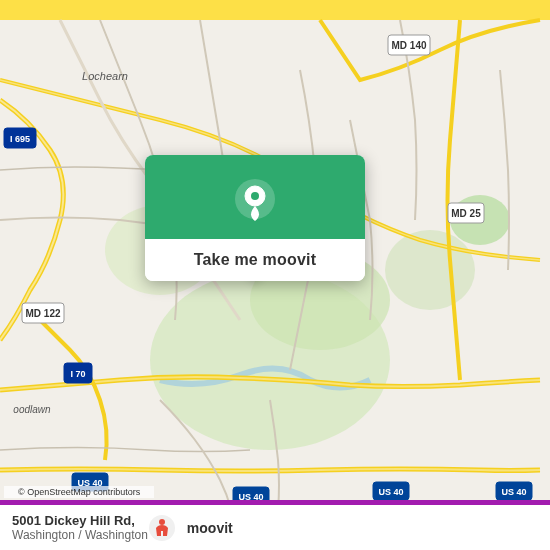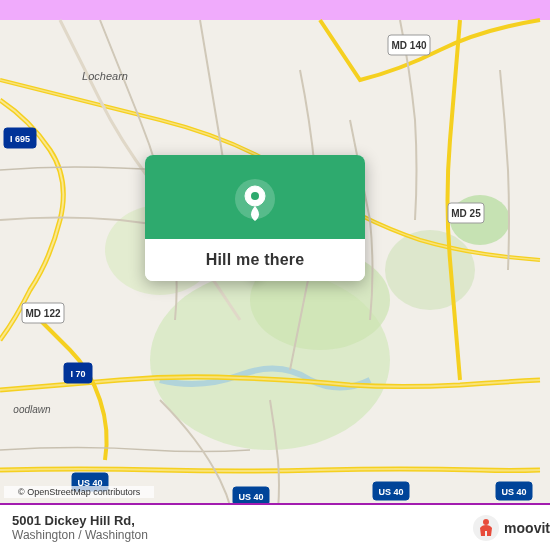--- a/index.html
+++ b/index.html
@@ -9,43 +9,42 @@
       height: 550px;
       overflow: hidden;
       font-family: Arial, sans-serif;
       position: relative;
     }
 
     #map-container {
       width: 550px;
       height: 550px;
       position: relative;
-      background-color: #f0abfc;
+      background-color: #fde047;
       overflow: hidden;
     }
 
     
     .map-svg {
       position: absolute;
       top: 0; left: 0;
       width: 100%; height: 100%;
     }
 
     
     .bottom-bar {
       position: absolute;
       bottom: 0;
       left: 0;
       width: 100%;
       background: white;
-      padding: 8px 0 8px 12px;
+      padding: 8px 12px 8px 12px;
       display: flex;
       align-items: center;
-      justify-content: space-between;
-      border-top: 2px solid #a21caf;
+      border-top: 5px solid #a21caf;
       z-index: 10;
     }
 
     .bottom-bar-left {
       display: flex;
       flex-direction: column;
     }
 
     .bottom-bar-address {
       font-size: 13px;
@@ -54,21 +53,21 @@
     }
 
     .bottom-bar-city {
       font-size: 12px;
       color: #666;
     }
 
     .moovit-logo {
       display: flex;
       align-items: center;
-      gap: 4px;
+      gap: 11px;
     }
 
     .moovit-icon {
       width: 28px;
       height: 28px;
     }
 
     .moovit-text {
       font-size: 14px;
       font-weight: bold;
@@ -229,21 +228,21 @@
   <div class="popup-card">
     <div class="popup-green-section">
 
       <svg class="pin-icon" viewBox="0 0 44 44">
         <circle cx="22" cy="22" r="20" fill="rgba(255,255,255,0.2)"></circle>
         <circle cx="22" cy="19" r="10" fill="white" stroke="white" stroke-width="1"></circle>
         <circle cx="22" cy="19" r="4" fill="#2eaa6e"></circle>
         <path d="M 22 29 Q 14 38 22 44 Q 30 38 22 29" fill="white"></path>
       </svg>
     </div>
-    <button class="popup-button">Hill me there</button>
+    <button class="popup-button">Take me moovit</button>
   </div>
 
   <div class="popup-tail"></div>
 
   <div class="bottom-bar">
     <div class="bottom-bar-left">
       <span class="bottom-bar-address">5001 Dickey Hill Rd,</span>
       <span class="bottom-bar-city">Washington / Washington</span>
     </div>
     <div class="moovit-logo">

